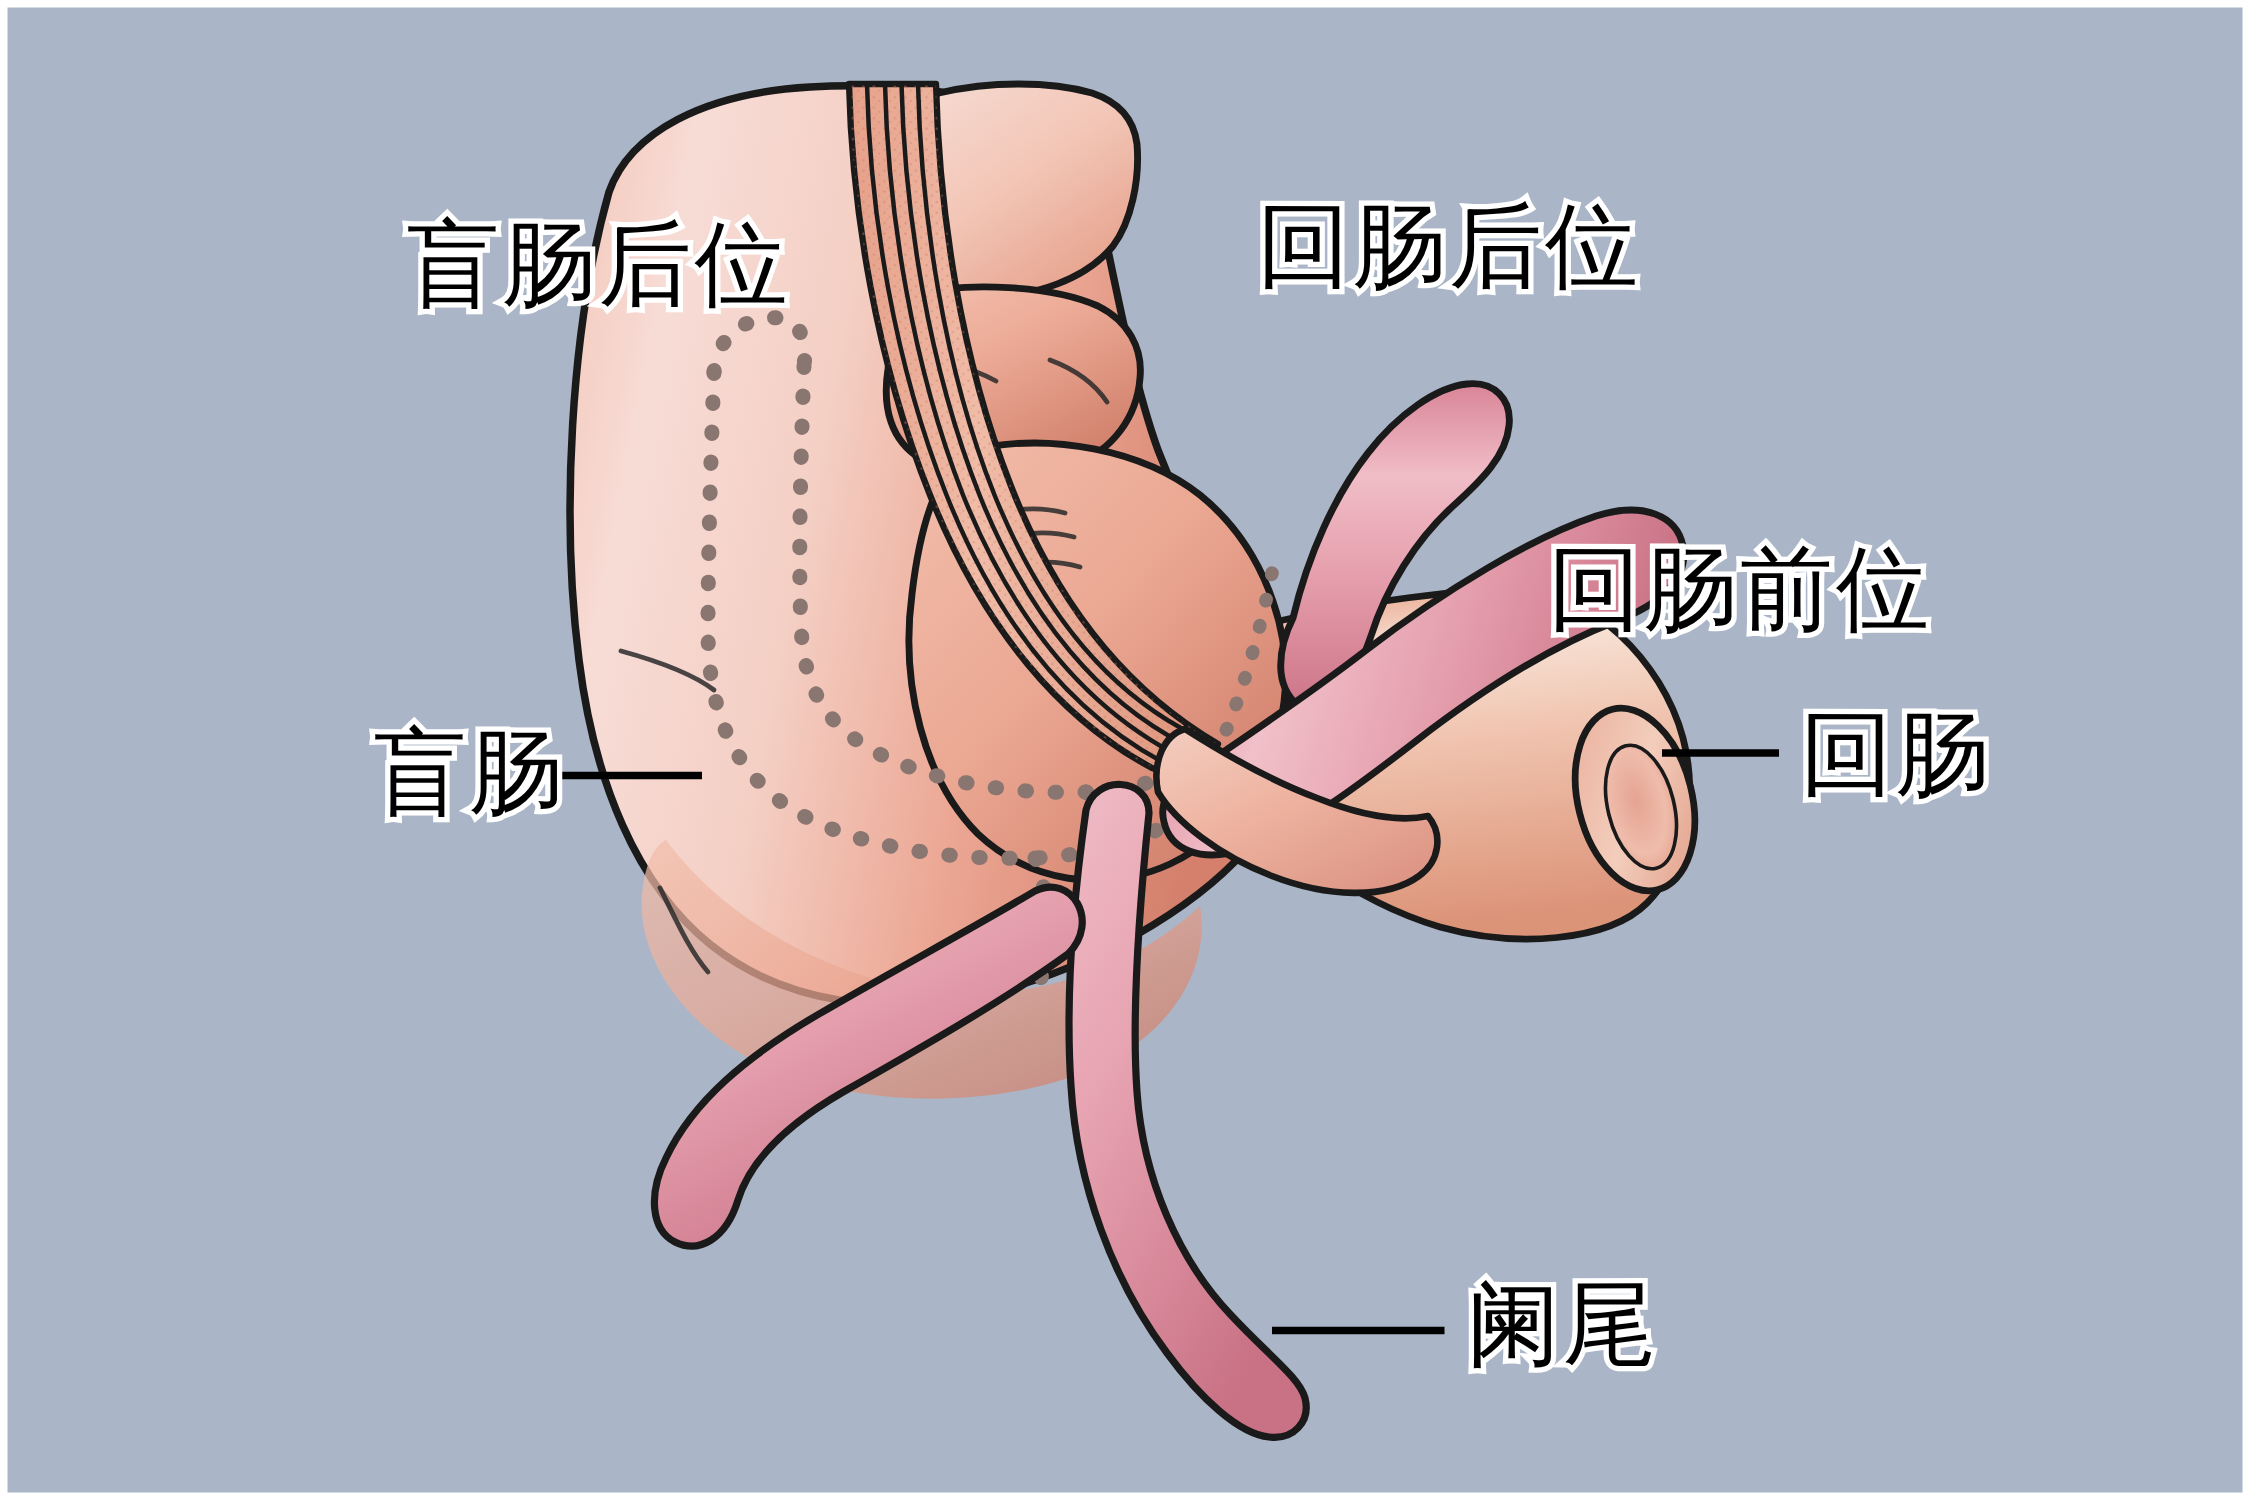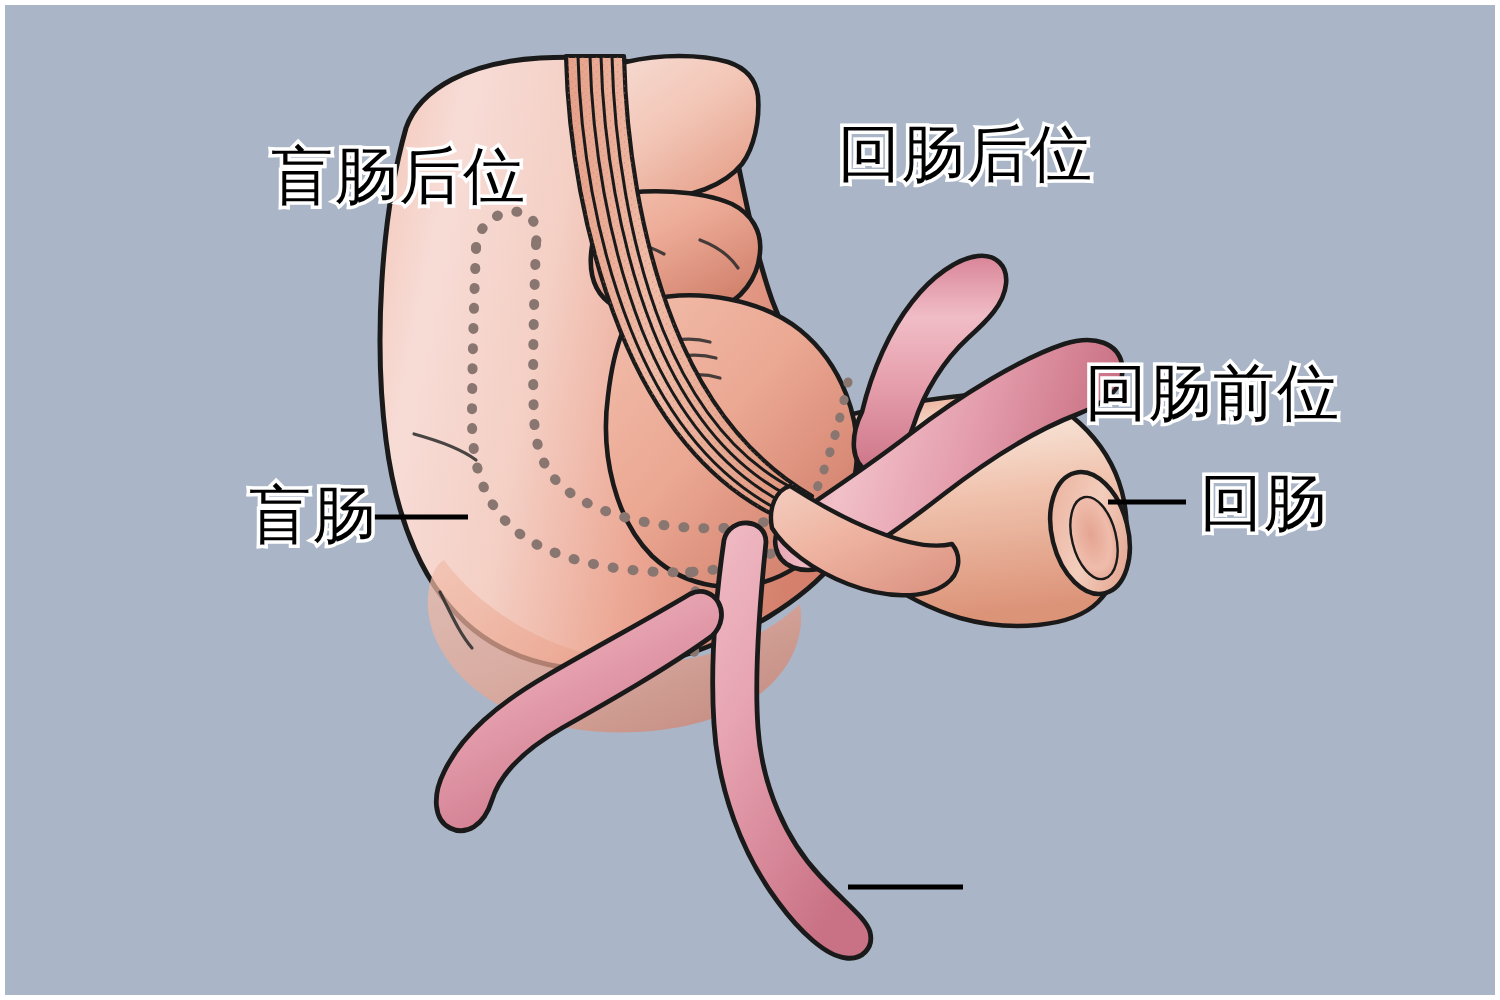--- a/index.html
+++ b/index.html
@@ -326,30 +326,33 @@
         <line x1="1108" y1="502" x2="1186" y2="502"></line>
         <line x1="848" y1="887" x2="963" y2="887"></line>
       </g>
     </svg>
   </div>
 
   <div class="lbl" style="left:271px; top:133px;margin-top:12px;">
     <span class="inner">盲肠后位</span>
   </div>
 
-  <div class="lbl" style="left:838px; top:123px;">
+  <div class="lbl" style="left:838px; top:133px;">
     <span class="inner">回肠后位</span>
   </div>
 
-  <div class="lbl" style="left:1085px; top:362px;">
+  <div class="lbl" style="left:1032px; top:362px;">
     <span class="inner">回肠前位</span>
   </div>
 
   <div class="lbl" style="left:1200px; top:472px;">
     <span class="inner">回肠</span>
   </div>
 
   <div class="lbl" style="left:215px; top:484px;margin-left:34px;">
     <span class="inner">盲肠</span>
   </div>
 
 
+  <div class="lbl" style="left:978px; top:852px;">
+    <span class="inner">阑尾</span>
+  </div>
 </div>
 
 </body></html>

